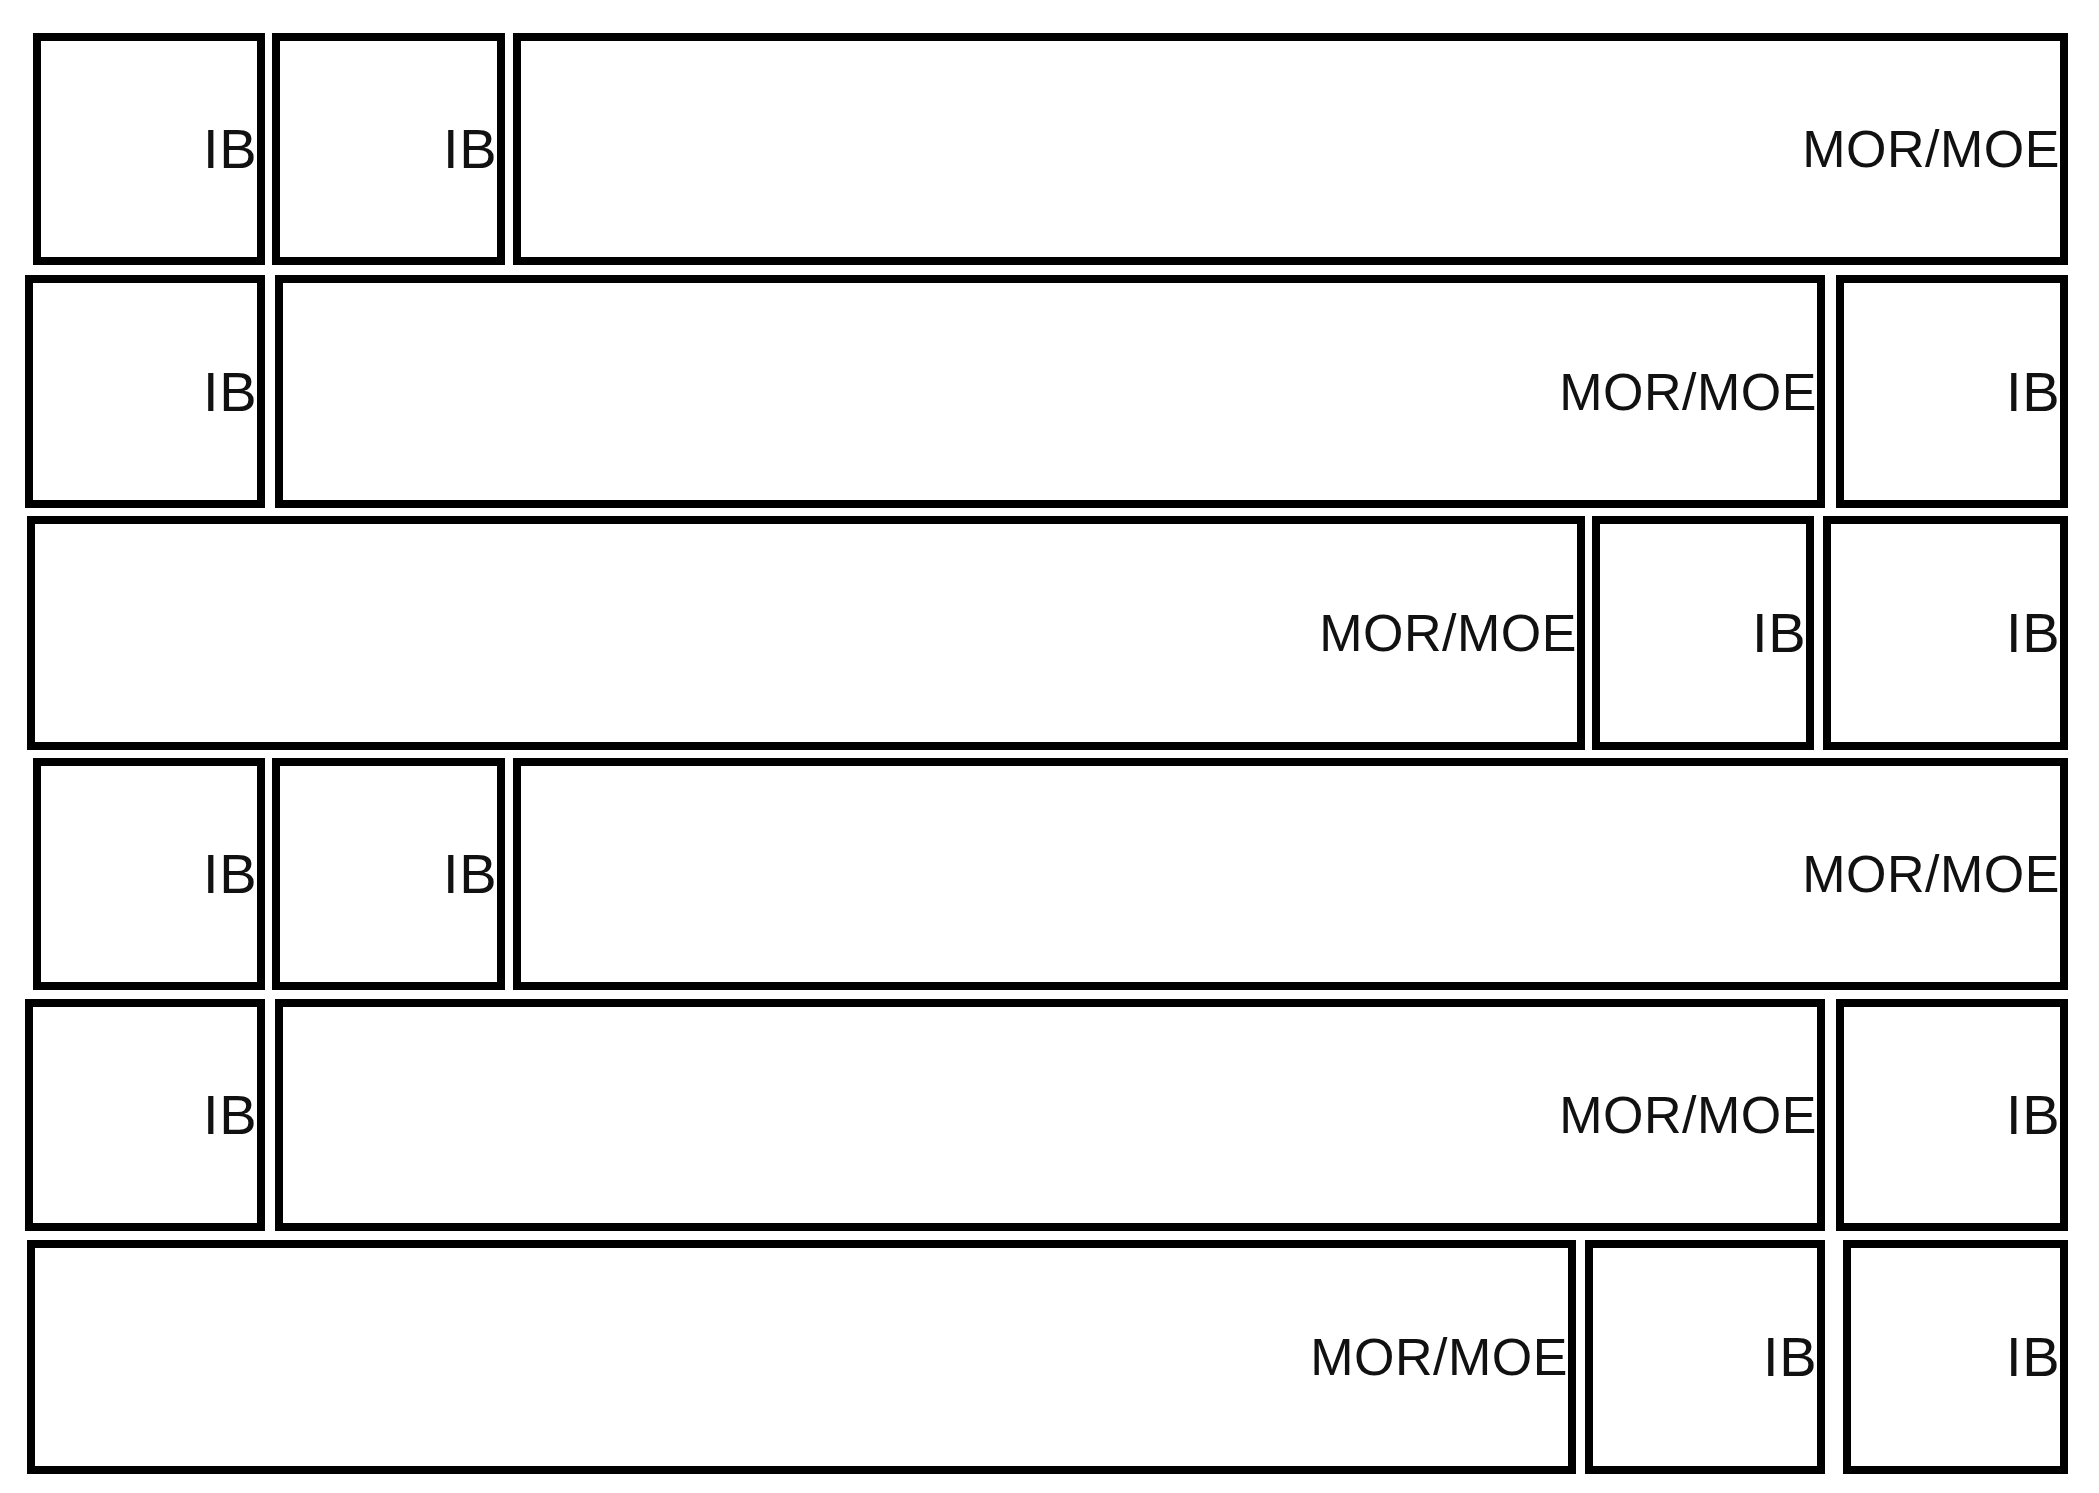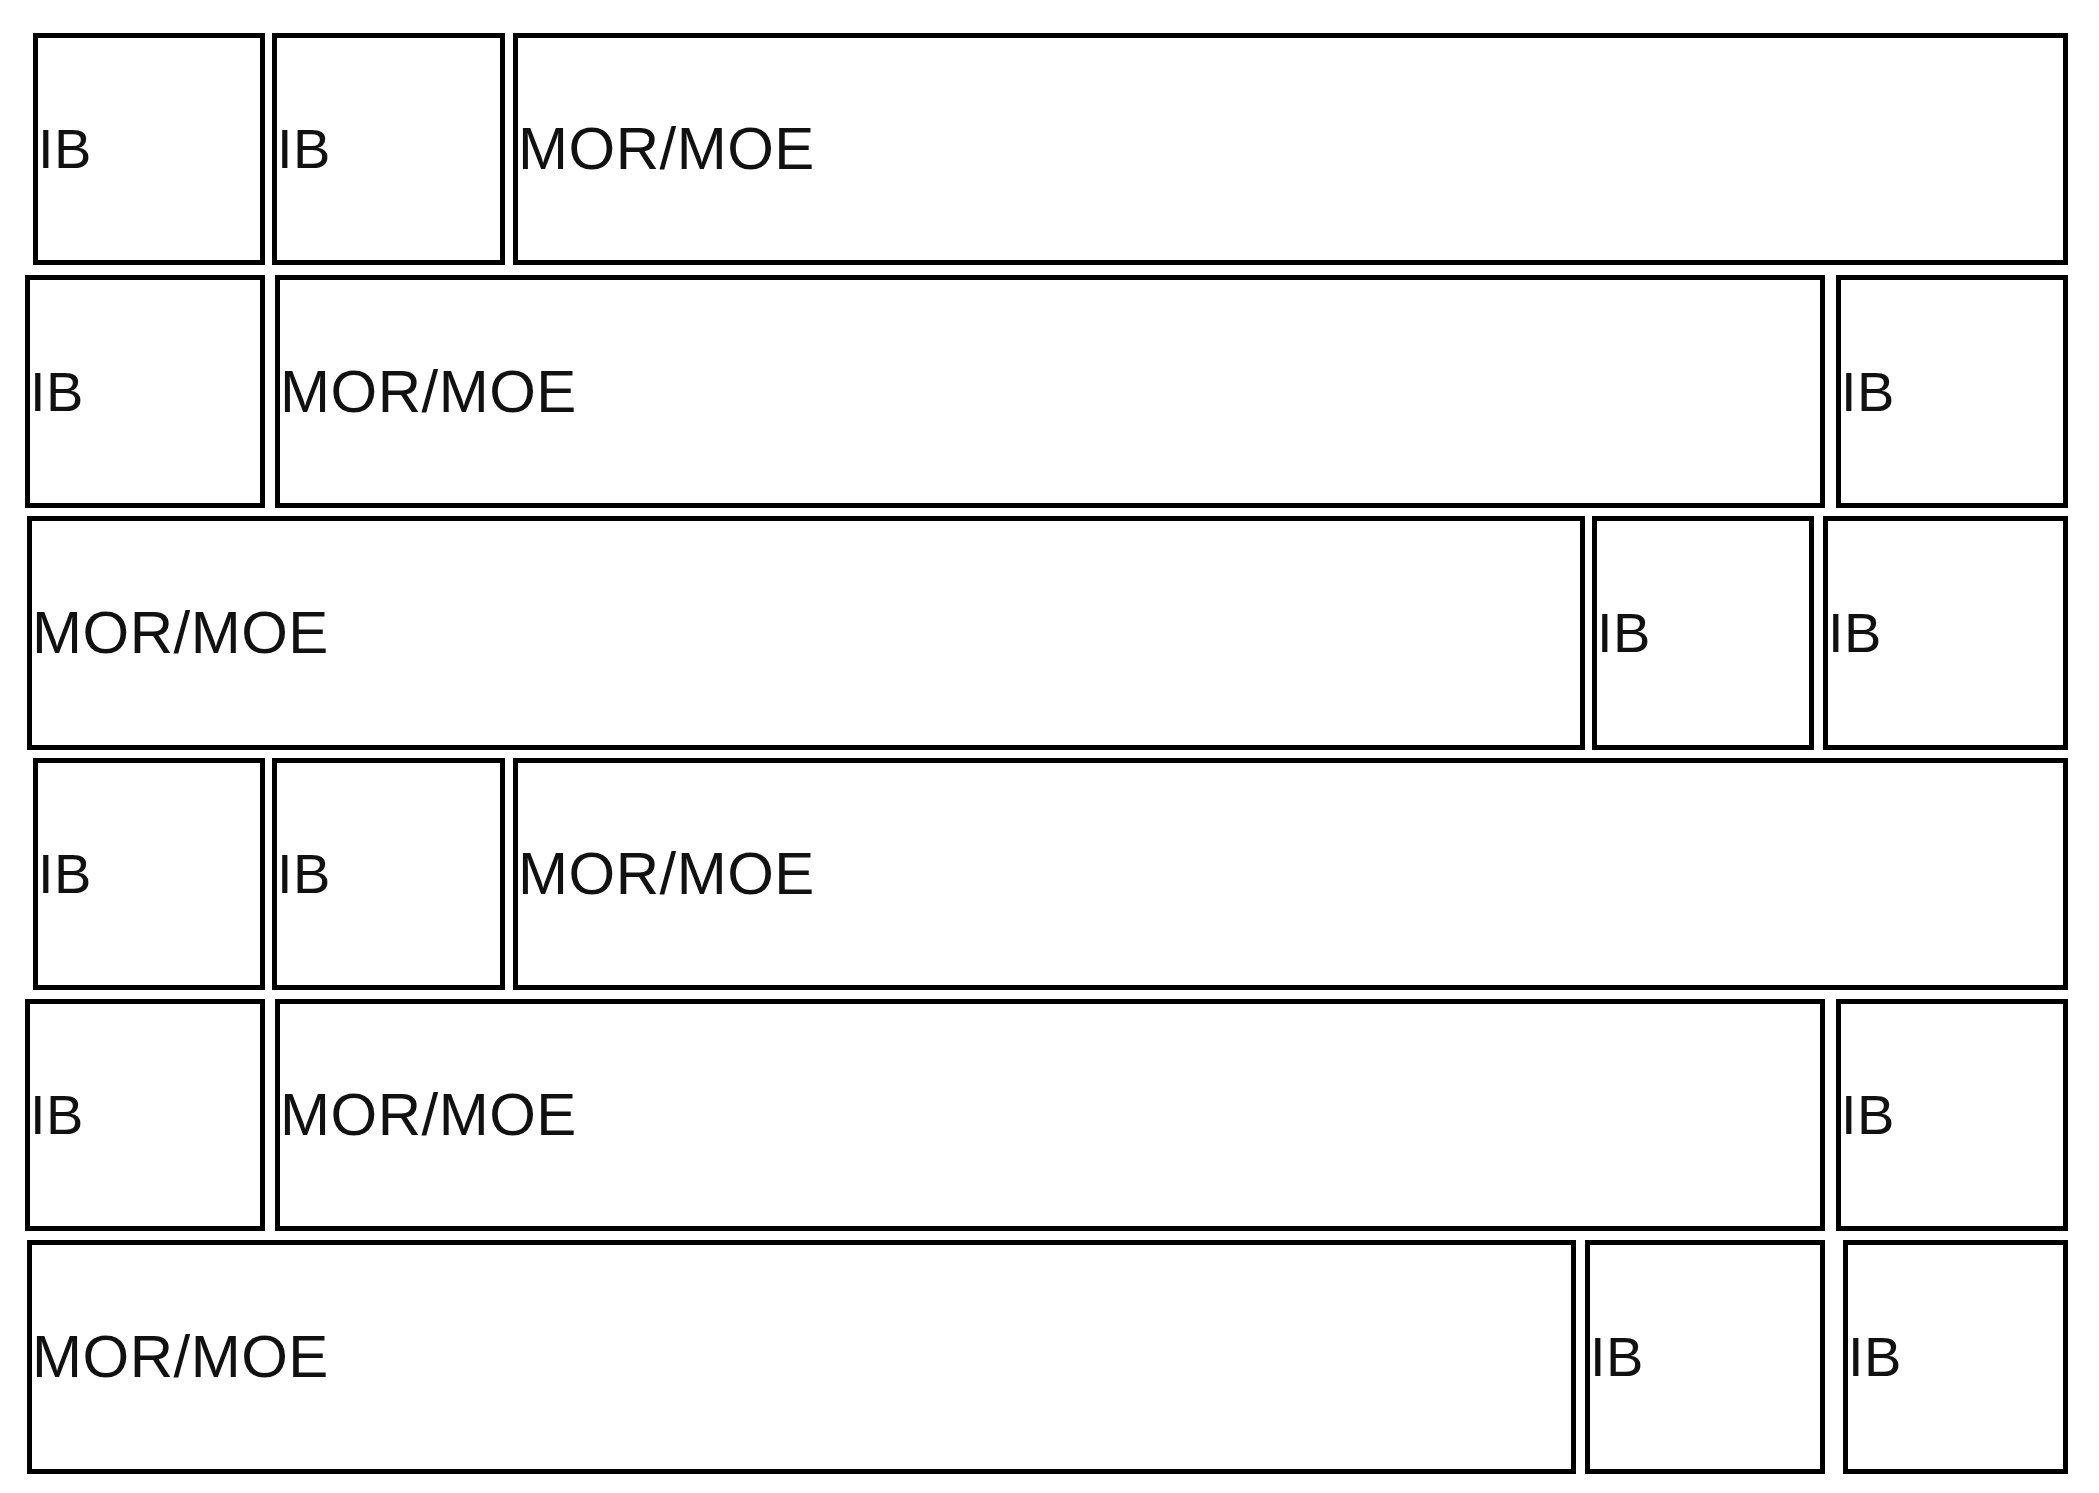--- a/index.html
+++ b/index.html
@@ -22,42 +22,42 @@
 
   .brick-row {
     position: absolute;
     display: block;
   }
 
   .cell {
     position: absolute;
     box-sizing: border-box;
     background: #ffffff;
-    border: 5px solid #4d7c0f;
+    border: 8px solid #4d7c0f;
     display: flex;
     align-items: center;
-    justify-content: flex-start;
+    justify-content: flex-end;
     overflow: hidden;
   }
 
   .cell-label {
     font-family: "Liberation Sans", sans-serif;
     color: #111111;
     font-weight: 400;
     line-height: 1;
     white-space: nowrap;
     letter-spacing: 0.5px;
   }
 
   .cell.ib .cell-label {
     font-size: 56px;
   }
 
   .cell.mor .cell-label {
-    font-size: 60px;
+    font-size: 52px;
   }
 </style>
 </head>
 <body>
 
 <div id="stage">
 
 <div class="brick-row" style="left: 0px; top: 33px; width: 2099px; height: 232px;">
       <div class="cell ib" style="left: 33px; top: 0px; width: 232px; height: 232px; border-color: rgb(0, 0, 0); background: rgb(255, 255, 255);">
         <span class="cell-label" style="color: rgb(17, 17, 17);">IB</span>

